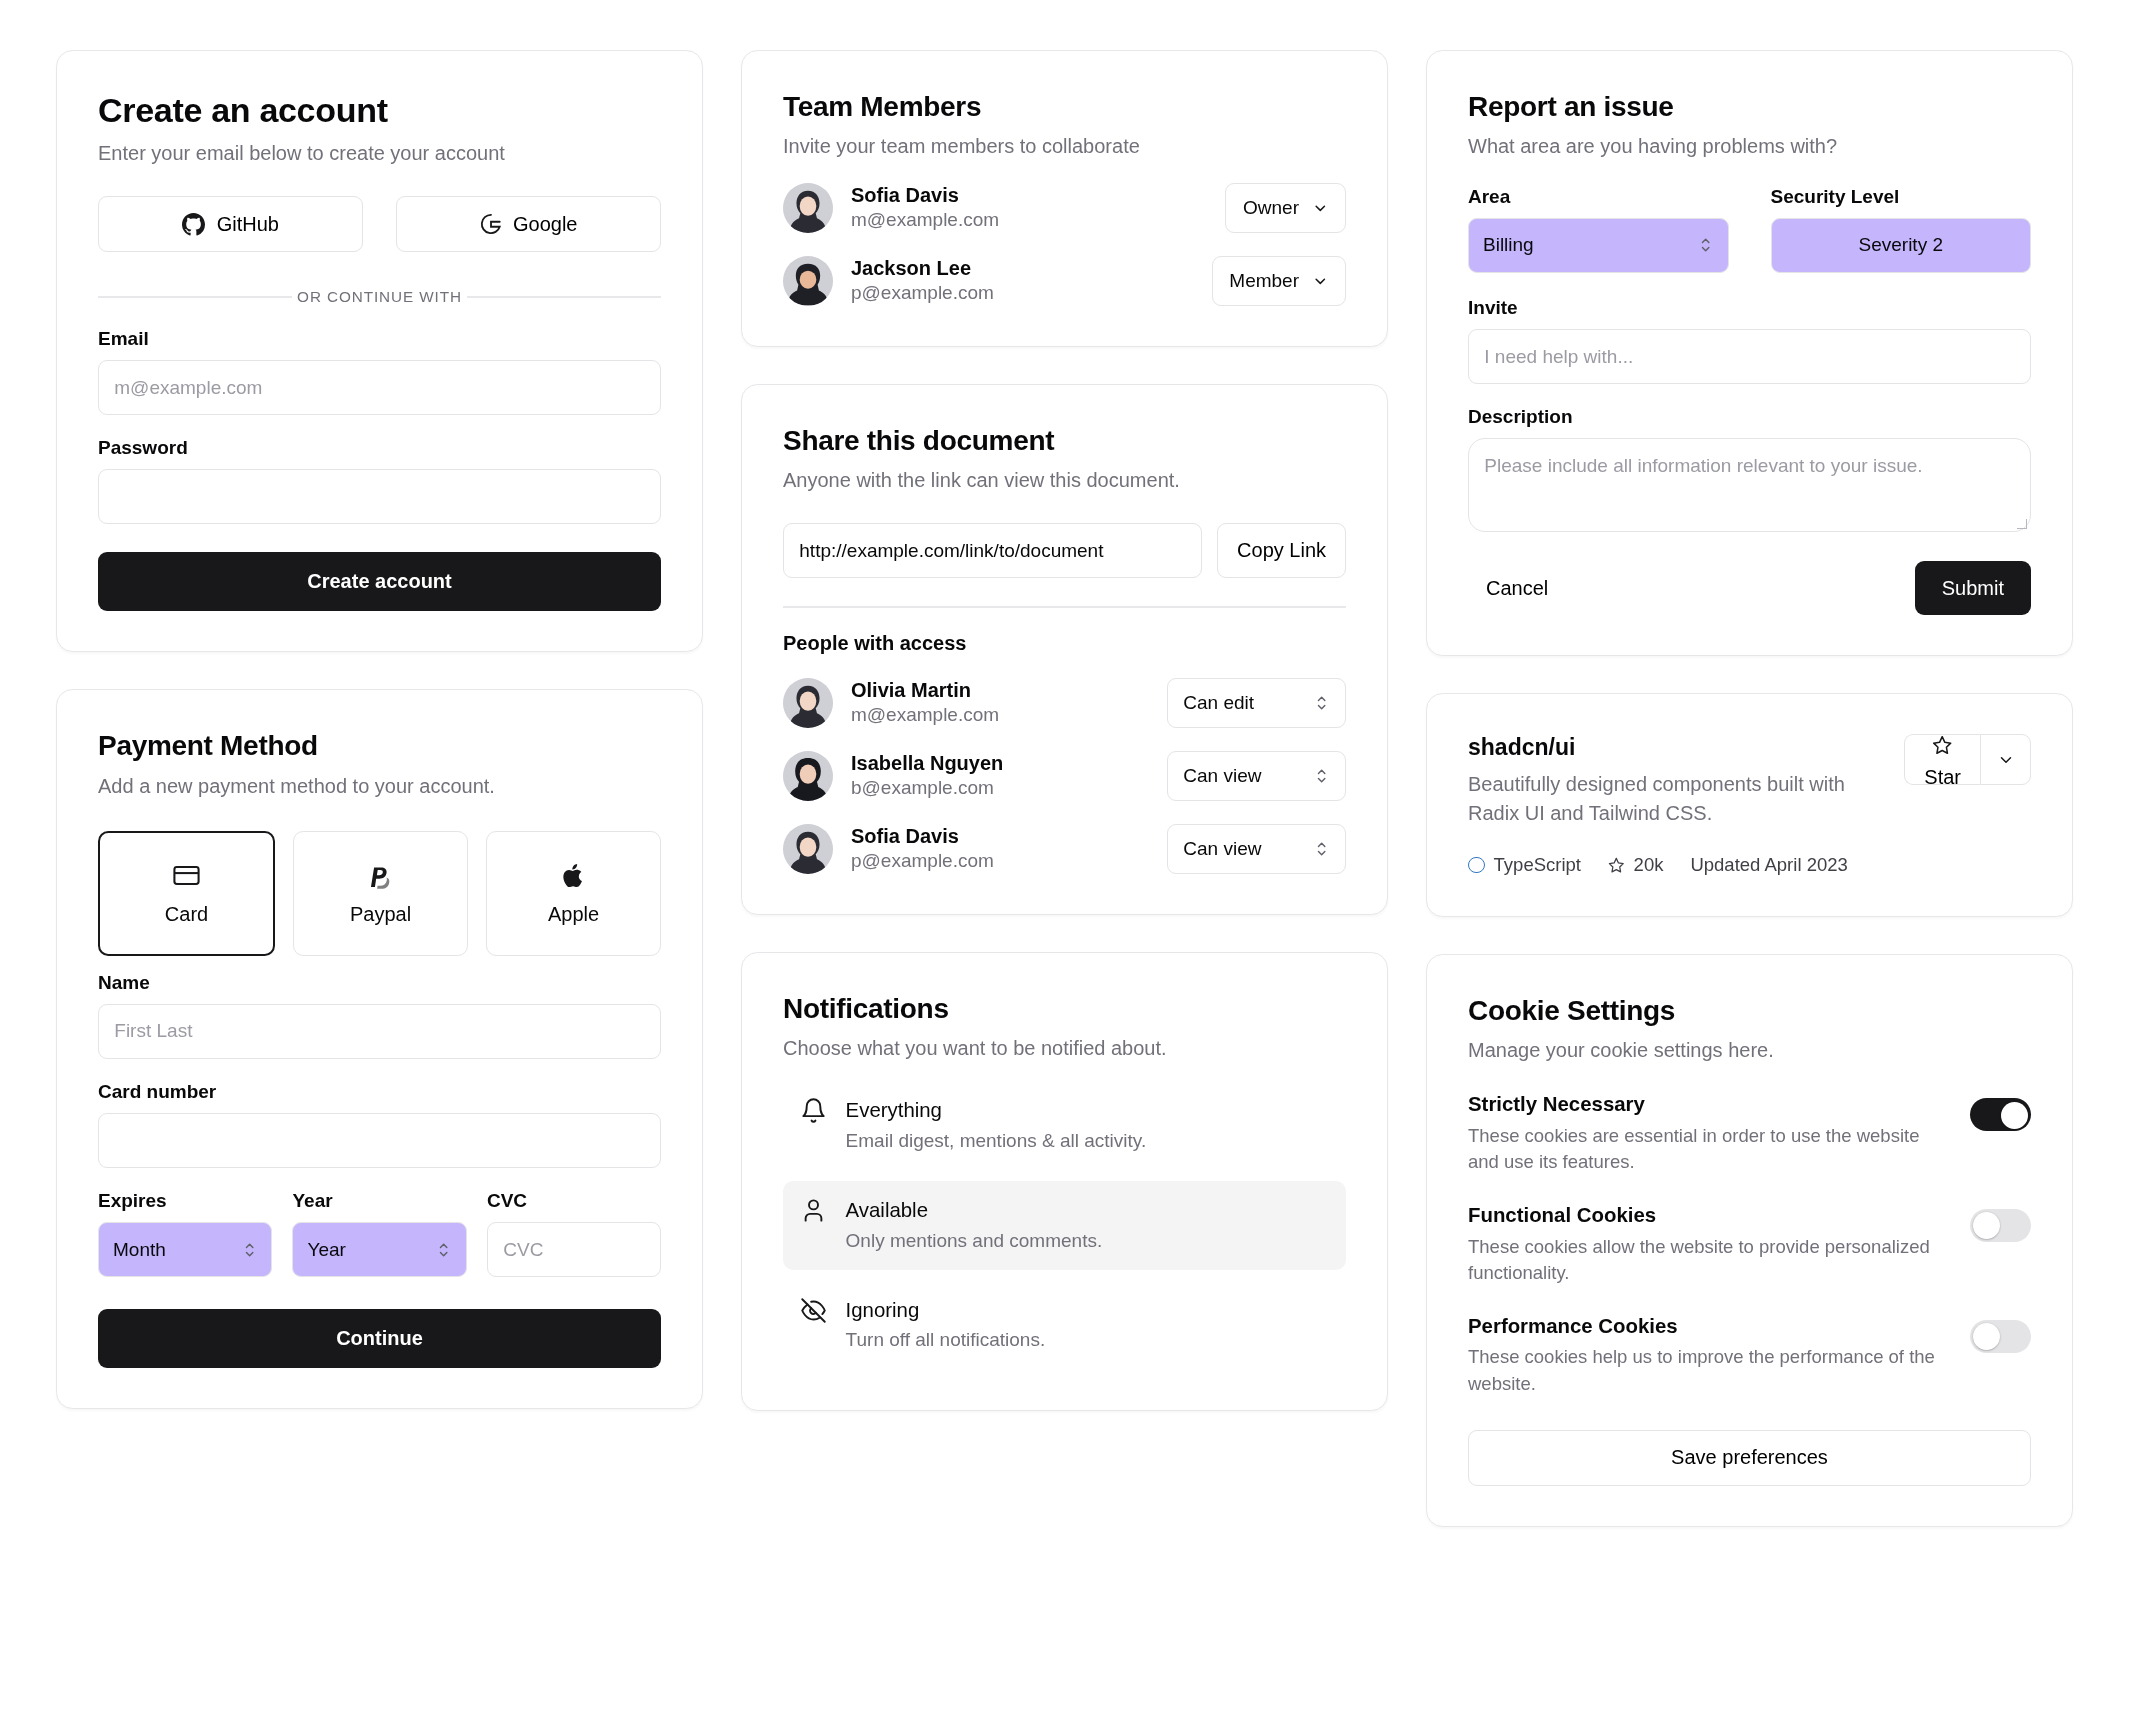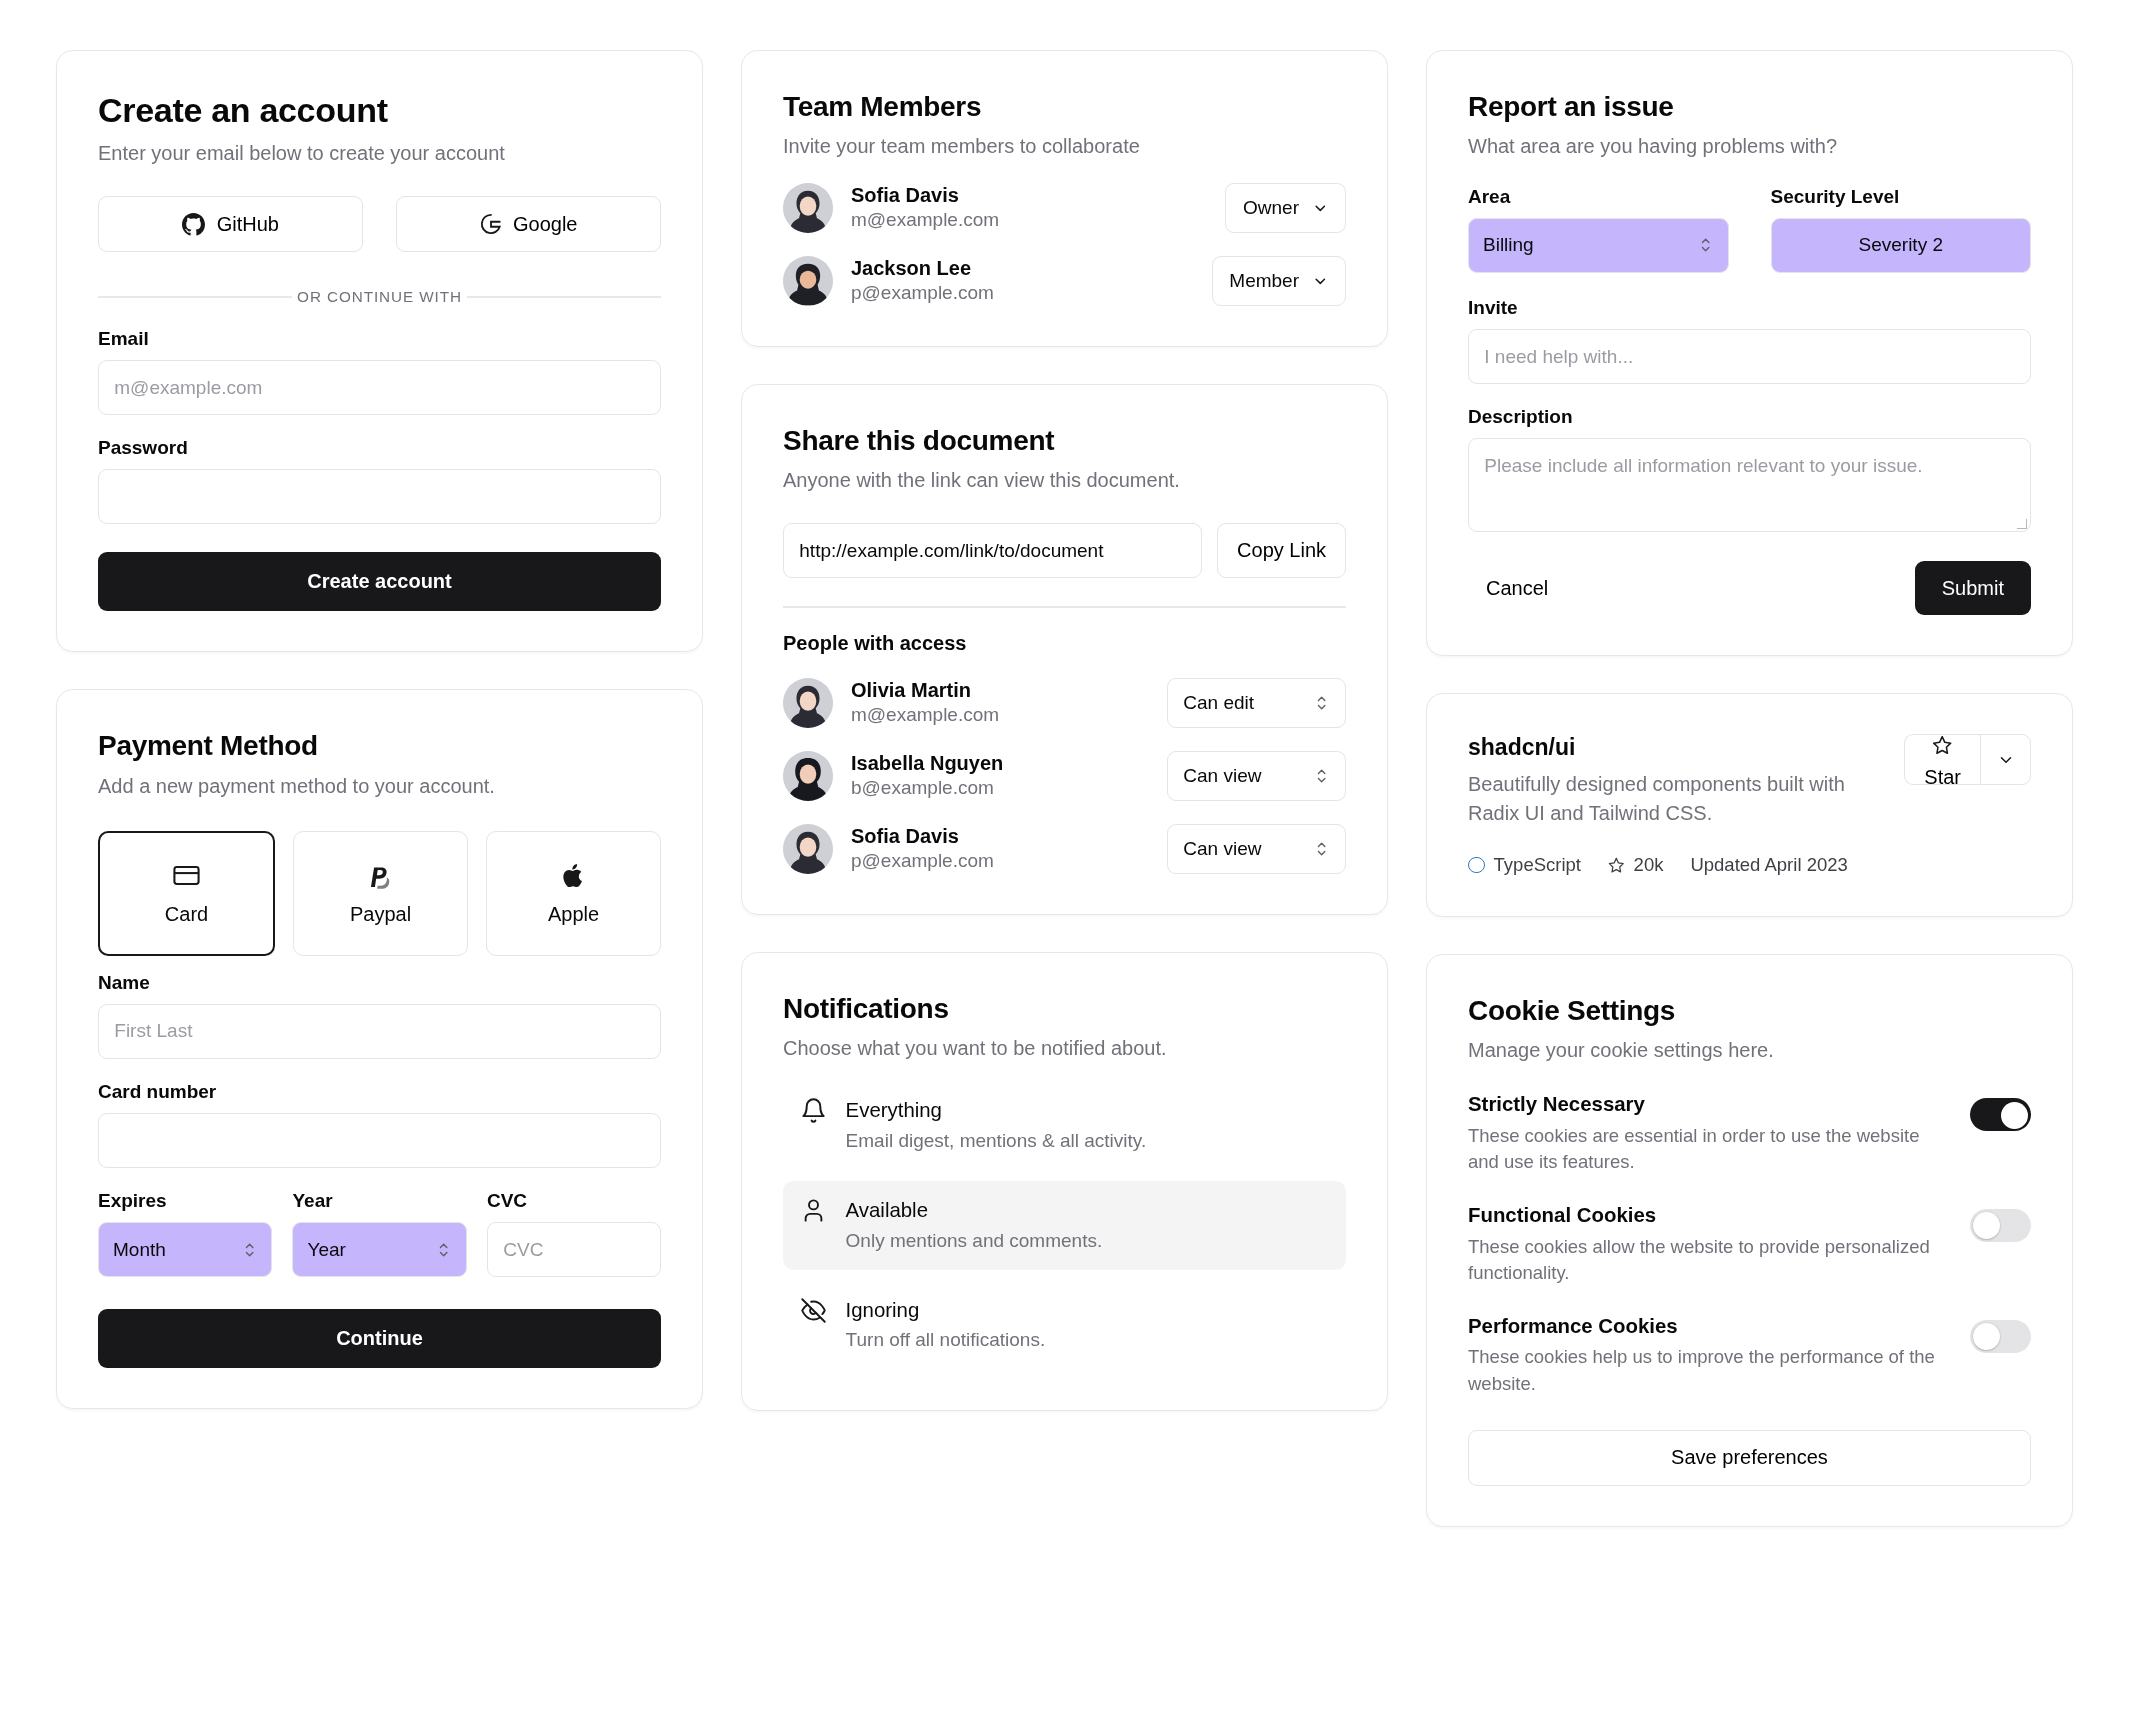--- a/index.html
+++ b/index.html
@@ -223,21 +223,21 @@
   .notif-title { font-size: 20.4px; font-weight: 500; line-height: 1.3; }
   .notif-sub { font-size: 19px; color: #71717a; margin-top: 5.1px; line-height: 1.3; }
 
   
   .two-col { display: flex; gap: 42px; margin-top: 25.5px; }
   .two-col > div { flex: 1; }
   .textarea {
     width: 100%;
     height: 94px;
     border: 1.3px solid #e4e4e7;
-    border-radius: 9px;
+    border-radius: 17px;
     font-size: 19px;
     padding: 12.8px 15.3px;
     color: #9b9ba3;
     line-height: 1.45;
     position: relative;
   }
   .textarea::after {
     content: "";
     position: absolute;
     right: 2.6px; bottom: 2.6px;

